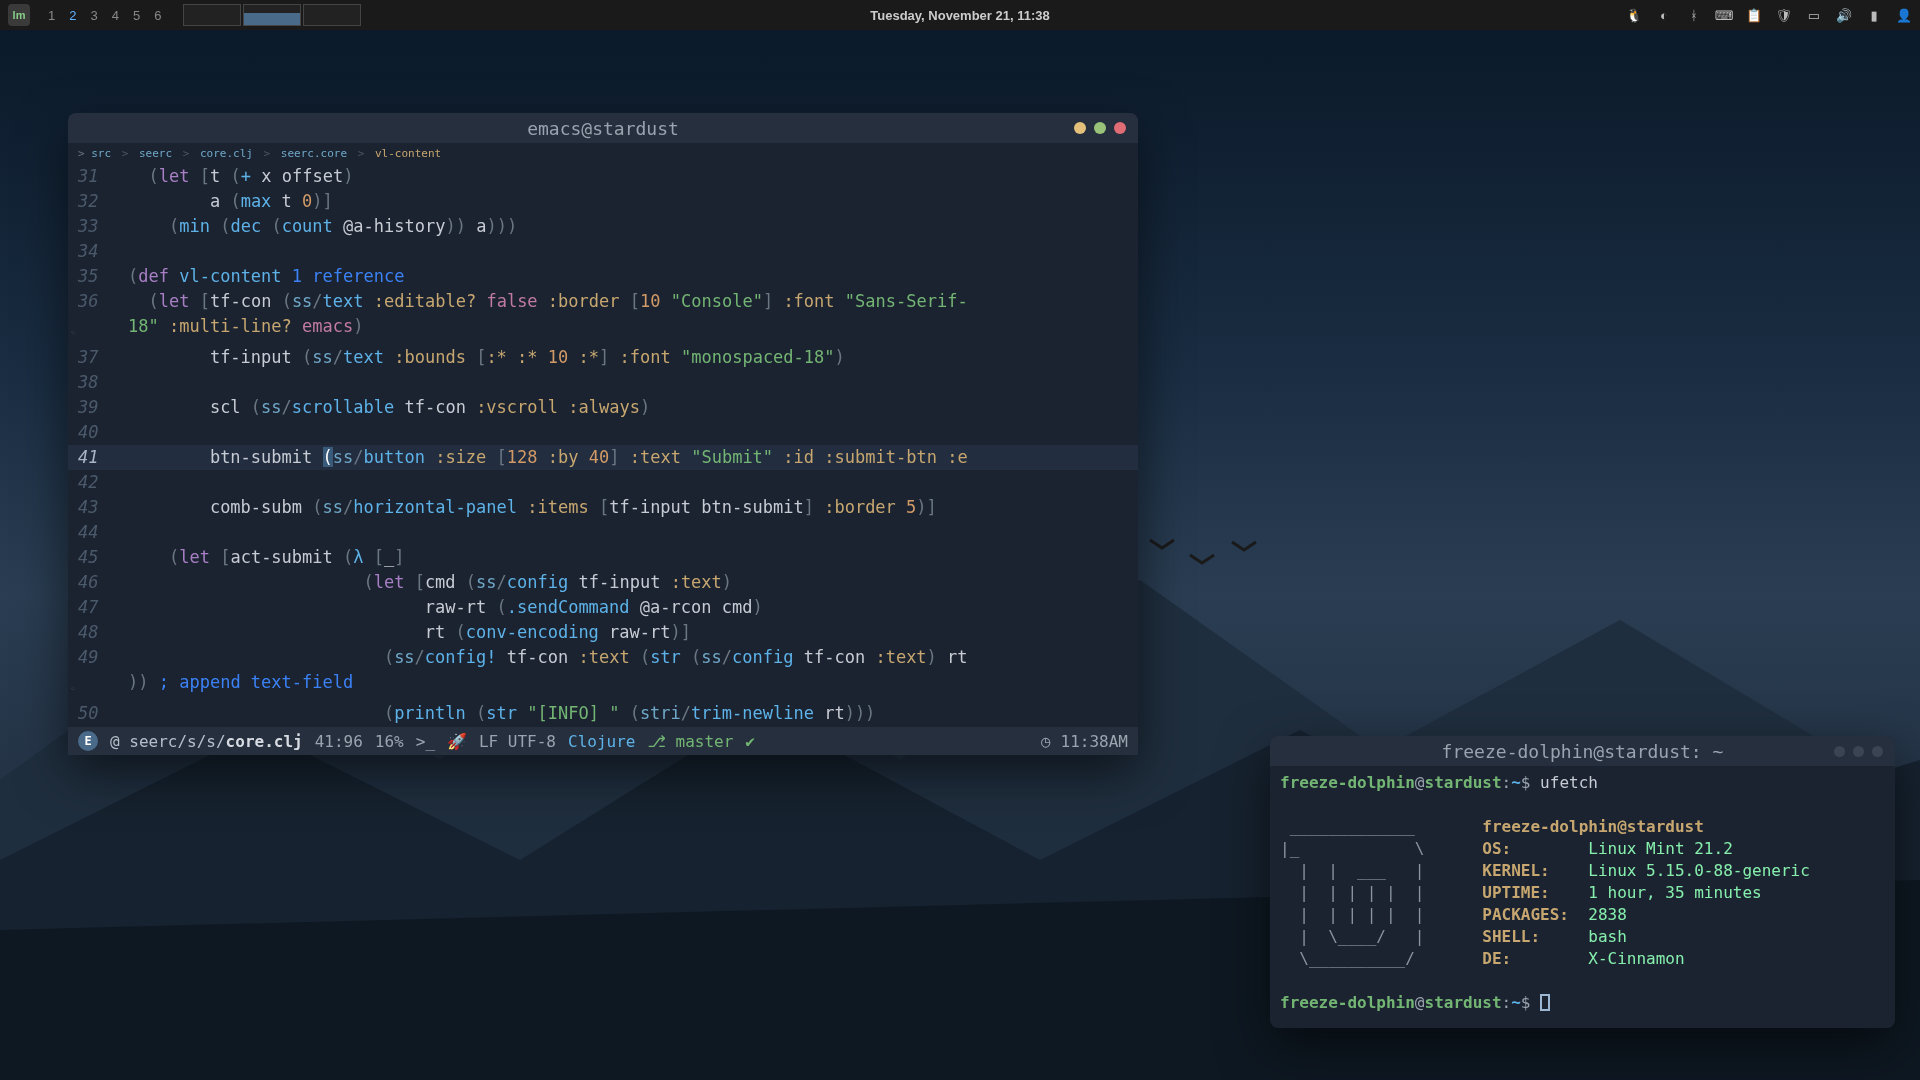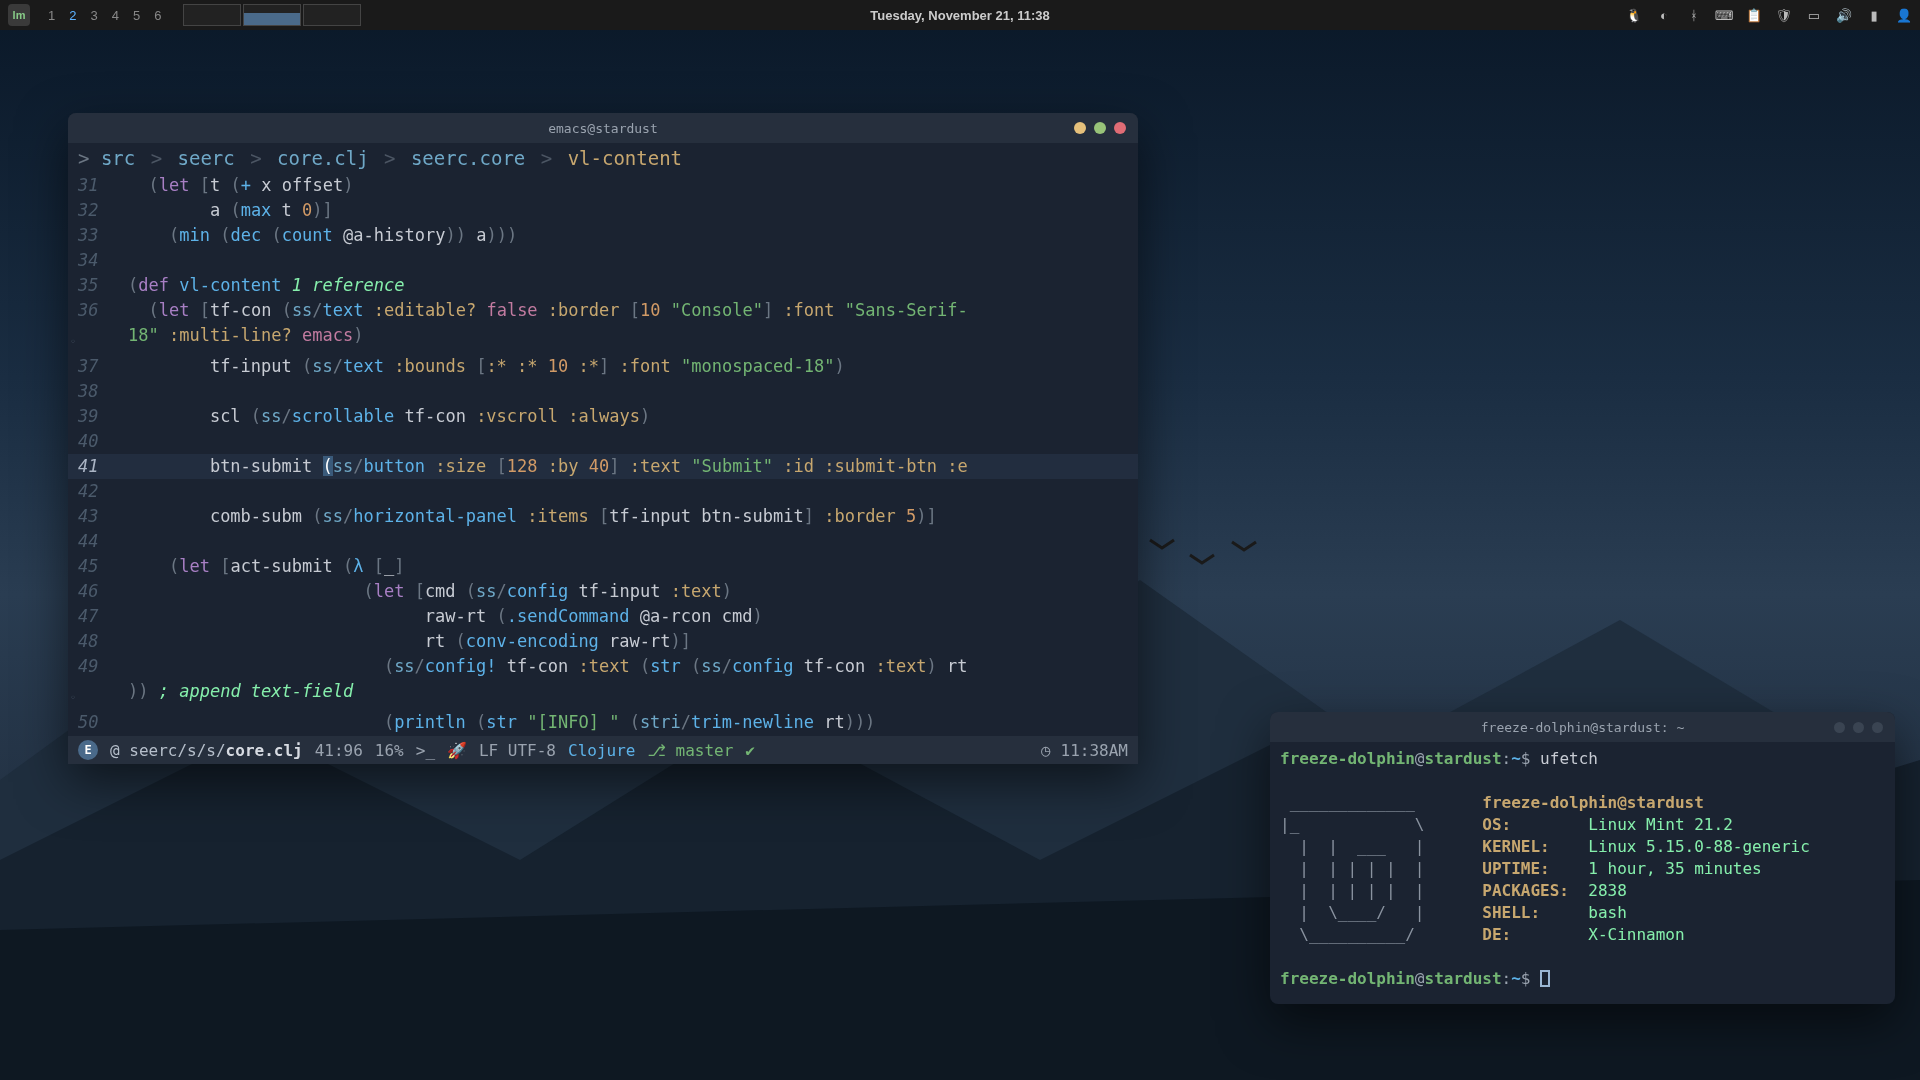--- a/index.html
+++ b/index.html
@@ -32,58 +32,58 @@
 .panel .tray{margin-left:auto;display:flex;gap:14px;align-items:center;color:#bbb}
 .panel .tray span{display:inline-flex;align-items:center;justify-content:center;width:16px;height:16px}
 
 .win{
   position:absolute; background:#1b2331; border-radius:8px 8px 0 0;
   box-shadow:0 18px 50px rgba(0,0,0,.55);
   font-family: "Menlo","Consolas",monospace;
   overflow:hidden;
 }
 .win.editor{left:68px; top:113px; width:1070px}
-.titlebar{height:30px;background:#262f3d;display:flex;align-items:center;justify-content:center;color:#9aa3af;font-size:13px;position:relative}
+.titlebar{height:30px;background:#262f3d;display:flex;align-items:center;justify-content:center;color:#9aa3af;font-size:18px;position:relative}
 .traffic{position:absolute;right:12px;display:flex;gap:8px}
 .dot{width:12px;height:12px;border-radius:50%}
 .dot.y{background:#e5c07b}.dot.g{background:#98c379}.dot.r{background:#e06c75}
-.breadcrumb{padding:4px 10px;color:#6b7683;font-size:19px;}
+.breadcrumb{padding:4px 10px;color:#6b7683;font-size:11px;}
 .breadcrumb .sep{color:#4b5563;margin:0 4px}
 .breadcrumb .seg{color:#6fa8c7}
 .breadcrumb .func{color:#c7a76f}
 .code{font-size:17px;line-height:25px}
 .row{display:flex;white-space:pre}
 .row.hl{background:#222d3f}
 .gut{width:50px;text-align:left;padding-right:14px;color:#4b5a6b;user-select:none;font-style:italic}
 .gut.cur{color:#aab4c4}
 .txt{flex:1;color:#b6bfcb;overflow:hidden}
 .mlmark{width:10px;color:#4b5a6b;text-align:center;font-size:10px;padding-top:6px}
 
 .p{color:#6b7683}           
 .kw{color:#a87fc4}          
 .fn{color:#5db2e8}          
 .ns{color:#6fa8c7}          
 .key{color:#c7a76f}         
 .str{color:#73b573}         
 .num{color:#d19a66}         
 .sym{color:#c7cbd3}         
-.cmt{color:#86efac;font-style:italic}
+.cmt{color:#3b82f6;}
 .bool{color:#c27ba0}
 .hlp{background:#3a5a7a;color:#fff}
 .cursor{background:#9bb7d4;color:#1b2331}
 
 .ml{background:#262f3d;color:#9aa3af;font-size:16px;padding:4px 10px;display:flex;align-items:center;gap:12px;border-top:1px solid #1b2331}
 .ml .badge{background:#4a6a8a;color:#fff;border-radius:50%;width:20px;height:20px;display:inline-flex;align-items:center;justify-content:center;font-weight:bold;font-size:12px}
 .ml .path{color:#b6bfcb}
 .ml .path b{color:#d7dbe2;font-weight:bold}
 .ml .branch{color:#73b573}
 .ml .ok{color:#73b573}
 .ml .right{margin-left:auto;display:flex;gap:10px;align-items:center}
 
-.win.term{left:1270px; top:712px; width:625px; border-radius:8px}
+.win.term{left:1270px; top:736px; width:625px; border-radius:8px}
 .term .titlebar{background:#262f3d}
 .term .tr2{position:absolute;right:12px;display:flex;gap:8px}
 .term .dot2{width:11px;height:11px;border-radius:50%;background:#3a4452}
 .termbody{padding:6px 10px 14px;font-size:16px;line-height:22px;color:#c7cbd3;white-space:pre}
 .prmpt{color:#73b573;font-weight:bold}
 .at{color:#9aa3af}
 .host{color:#73b573;font-weight:bold}
 .path2{color:#5db2e8;font-weight:bold}
 .art{color:#8a93a0}
 .lbl{color:#c7a76f;font-weight:bold}

